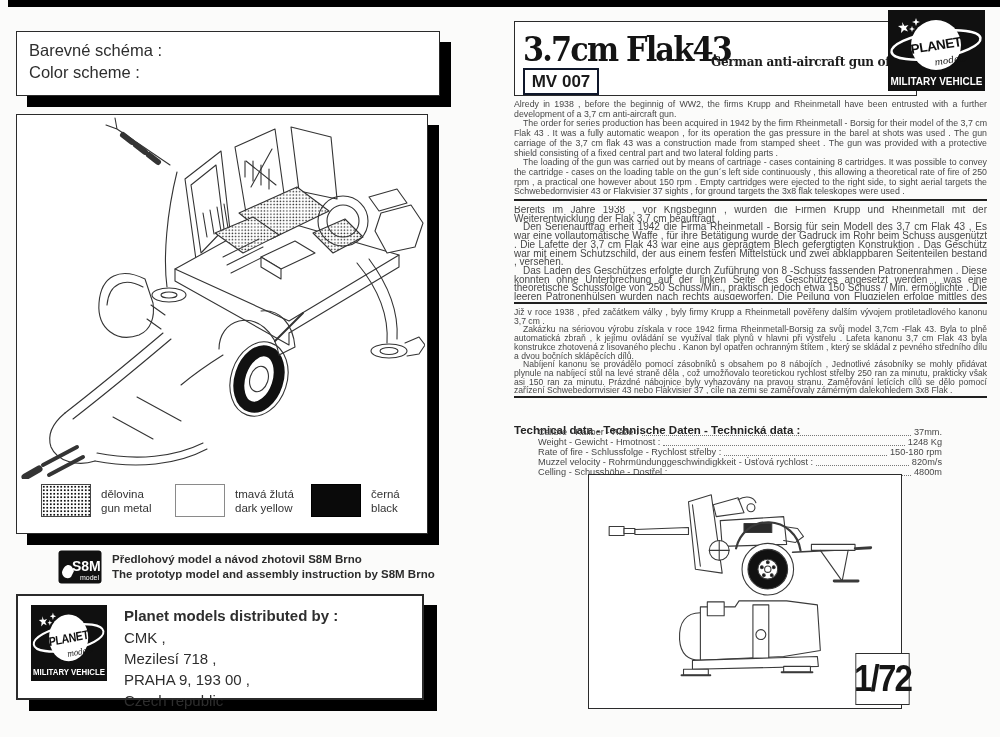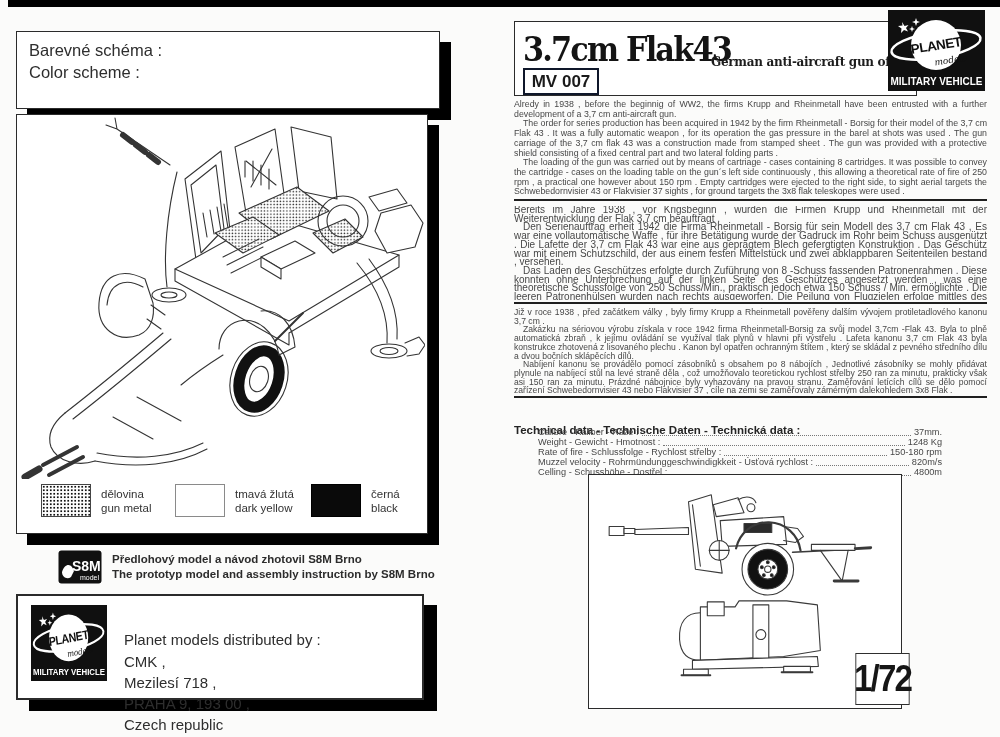--- a/index.html
+++ b/index.html
@@ -10,42 +10,42 @@
     -webkit-font-smoothing:antialiased;
   }
   .abs{position:absolute;}
   .box{background:#fff;border:1px solid #2b2b2b;}
   .shadowed{box-shadow:11px 11px 0 #000;}
 
   
   #top-bar{left:8px;top:0;width:992px;height:7px;background:#000;}
 
   
-  #color-scheme-box{left:16px;top:31px;width:410px;height:56px;padding:7px 0 13px 12px;
+  #color-scheme-box{left:16px;top:31px;width:410px;height:56px;padding:7px 0 0 12px;
     font-size:16.5px;line-height:22px;color:#2e2e2e;}
   #drawing-box{left:16px;top:114px;width:410px;height:418px;}
   #iso-drawing{position:absolute;left:0;top:2px;}
   .legend-item{position:absolute;bottom:16px;display:flex;align-items:center;}
   .legend-item .labels{margin-left:10px;font-size:11.5px;line-height:14px;color:#333;}
   .swatch{width:48px;height:31px;}
   .swatch-stipple{border:1px solid #444;background-color:#fff;
     background-image:radial-gradient(circle,#111 0.8px,transparent 1px);
     background-size:3.5px 3.5px;}
   .swatch-white{border:1px solid #8a8a8a;background:#fff;}
   .swatch-black{border:1px solid #000;background:#0a0a0a;}
   #legend-item-1{left:24px;} #legend-item-2{left:158px;} #legend-item-3{left:294px;}
 
   #s8m-row{left:58px;top:550px;display:flex;align-items:center;}
   #s8m-credit{margin-left:10px;font-weight:bold;font-size:11.5px;line-height:15px;color:#2c2c2c;}
 
   #distributor-box{left:16px;top:594px;width:404px;height:102px;border-width:2px;
     box-shadow:13px 11px 0 #000;}
   #distributor-logo{position:absolute;left:13px;top:9px;}
   #distributor-text{position:absolute;left:106px;top:9px;font-size:15px;line-height:21px;color:#2e2e2e;}
-  #distributor-heading{font-weight:normal;margin-bottom:1px;margin-top:24px;}
+  #distributor-heading{font-weight:bold;margin-bottom:1px;}
 
   
   #title-box{left:514px;top:21px;width:358px;height:73px;padding-left:43px;}
   #title-row{position:absolute;left:8px;top:8px;display:flex;align-items:baseline;white-space:nowrap;}
   #main-title{font-family:"DejaVu Serif", serif;font-weight:bold;font-size:33px;
     letter-spacing:-2px;color:#141414;transform:scaleX(0.92);transform-origin:left;}
   #subtitle{position:absolute;left:196px;top:33px;font-family:"DejaVu Serif", serif;
     font-weight:bold;font-size:12px;color:#1d1d1d;white-space:nowrap;letter-spacing:-0.3px;}
   #mv-box{position:absolute;left:8px;top:46px;width:72px;height:23px;border:2px solid #0f172a;
     display:flex;align-items:center;justify-content:center;font-weight:bold;font-size:17px;color:#1a1a1a;}

